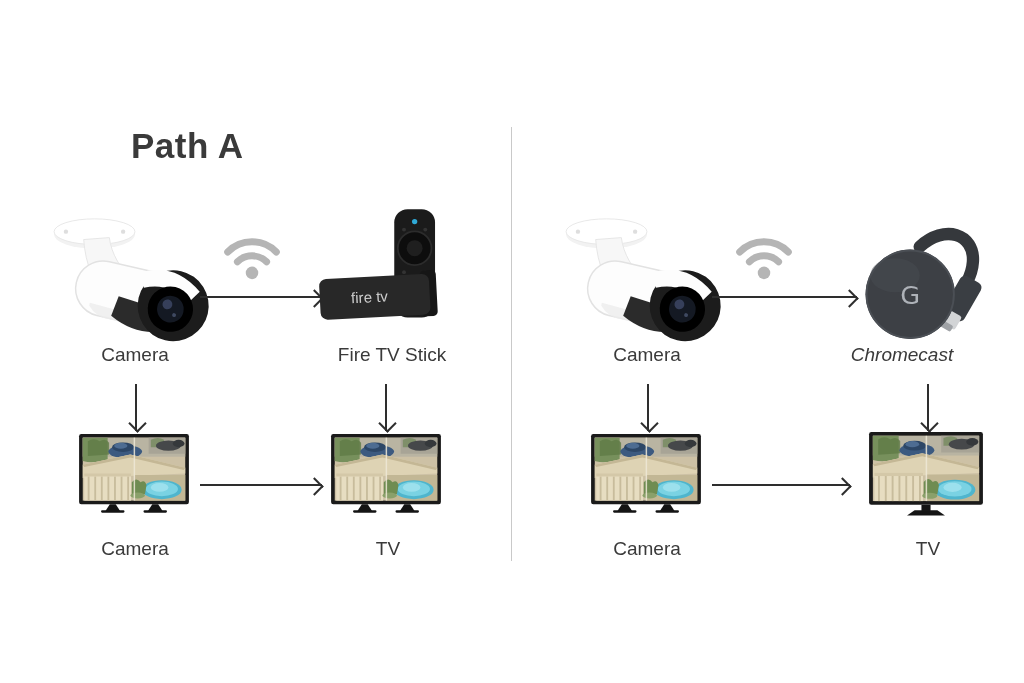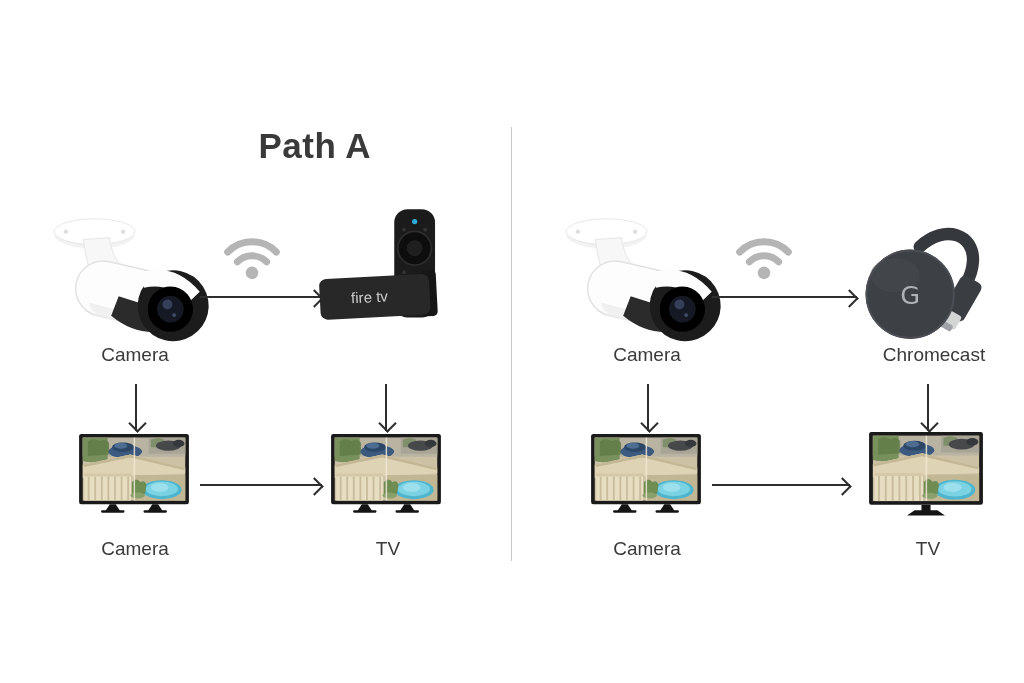--- a/index.html
+++ b/index.html
@@ -7,21 +7,21 @@
     position:relative;
     width:1024px;height:683px;
     background:#ffffff;
     font-family:"Liberation Sans", sans-serif;
     color:#3a3a3a;
     overflow:hidden;
   }
   .title{
     position:absolute;
     width:240px;
-    text-align:right;
+    text-align:left;
     font-size:35px;
     font-weight:700;
     letter-spacing:.5px;
     color:#3a3a3a;
   }
   .lbl{
     position:absolute;
     transform:translateX(-50%);
     font-size:19px;
     white-space:nowrap;
@@ -173,20 +173,21 @@
     <circle cx="121" cy="90" r="2.2" fill="#333333"></circle>
     <circle cx="109" cy="99" r="2.6" fill="#2fa9d6"></circle>
     <g transform="rotate(-3 60 100)">
       <rect x="116" y="74" width="18" height="52" rx="5" fill="#161616"></rect>
       <rect x="2" y="78" width="124" height="46" rx="8" fill="#282828"></rect>
       <text x="58" y="107" font-size="17" fill="#cccccc" text-anchor="middle" font-family="&quot;Liberation Sans&quot;, sans-serif">fire tv</text>
     </g>
   </svg>
 
   <div class="lbl" style="left:135px;top:344px;">Camera</div>
+  <div class="lbl" style="left:392px;top:344px;">Fire TV Stick</div>
 
   <div class="arrow-d" style="left:135px;top:384px;height:47px;"></div>
   <div class="arrow-d" style="left:385px;top:384px;height:47px;"></div>
 
   <svg class="img" style="left:79px;top:434px;" width="110" height="82" viewBox="0 0 150 112">
       <use href="#g-tvbody"></use>
       <use href="#g-tvfeet"></use>
     </svg>
 
   <div class="arrow-r" style="left:200px;top:484px;width:122px;"></div>
@@ -217,21 +218,21 @@
       <rect x="97" y="100" width="19" height="16" rx="2.5" fill="#d2d4d6"></rect>
       <rect x="100" y="113" width="13" height="7" rx="2" fill="#9fa2a6"></rect>
     </g>
     <circle cx="56" cy="80" r="47" fill="#3d4045"></circle>
     <circle cx="56" cy="80" r="46" fill="none" stroke="#4b4f55" stroke-width="2"></circle>
     <ellipse cx="40" cy="60" rx="26" ry="18" fill="#484c52" opacity="0.5"></ellipse>
     <text x="56" y="90" font-size="27" fill="#aeb2b8" text-anchor="middle" font-family="&quot;DejaVu Sans&quot;, sans-serif">G</text>
   </svg>
 
   <div class="lbl" style="left:647px;top:344px;">Camera</div>
-  <div class="lbl" style="left:934px;top:344px;">Chromecast</div>
+  <div class="lbl" style="left:902px;top:344px;font-style:italic;">Chromecast</div>
 
   <div class="arrow-d" style="left:647px;top:384px;height:47px;"></div>
   <div class="arrow-d" style="left:927px;top:384px;height:47px;"></div>
 
   <svg class="img" style="left:591px;top:434px;" width="110" height="82" viewBox="0 0 150 112">
       <use href="#g-tvbody"></use>
       <use href="#g-tvfeet"></use>
     </svg>
 
   <div class="arrow-r" style="left:712px;top:484px;width:138px;"></div>

